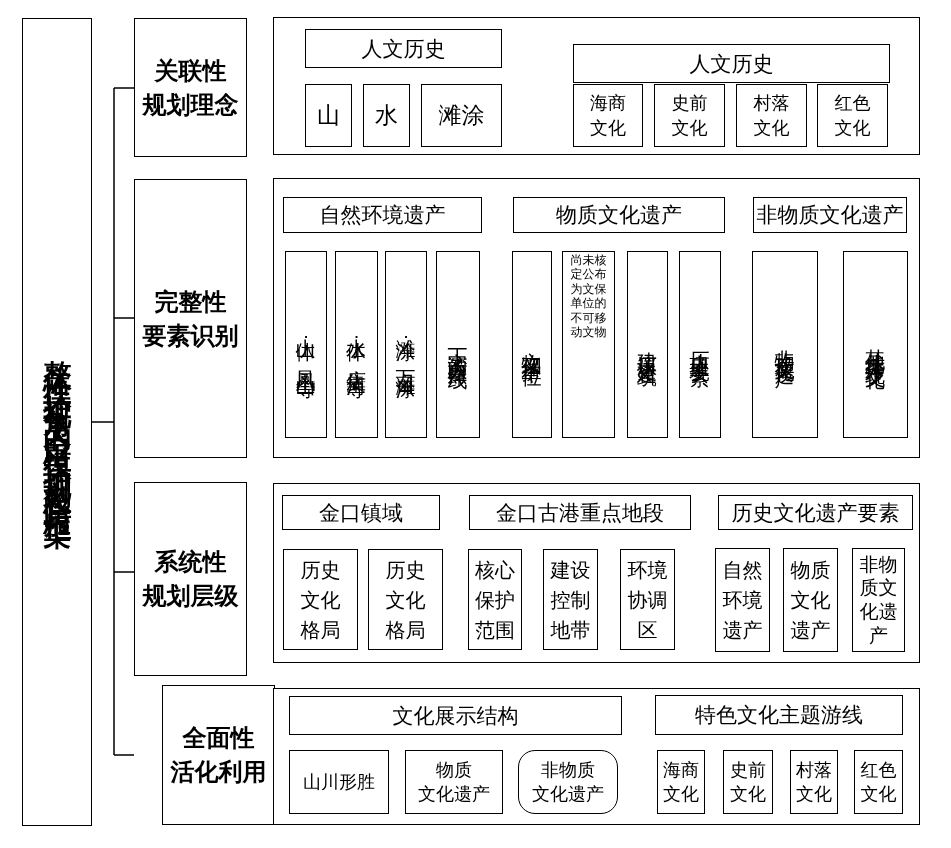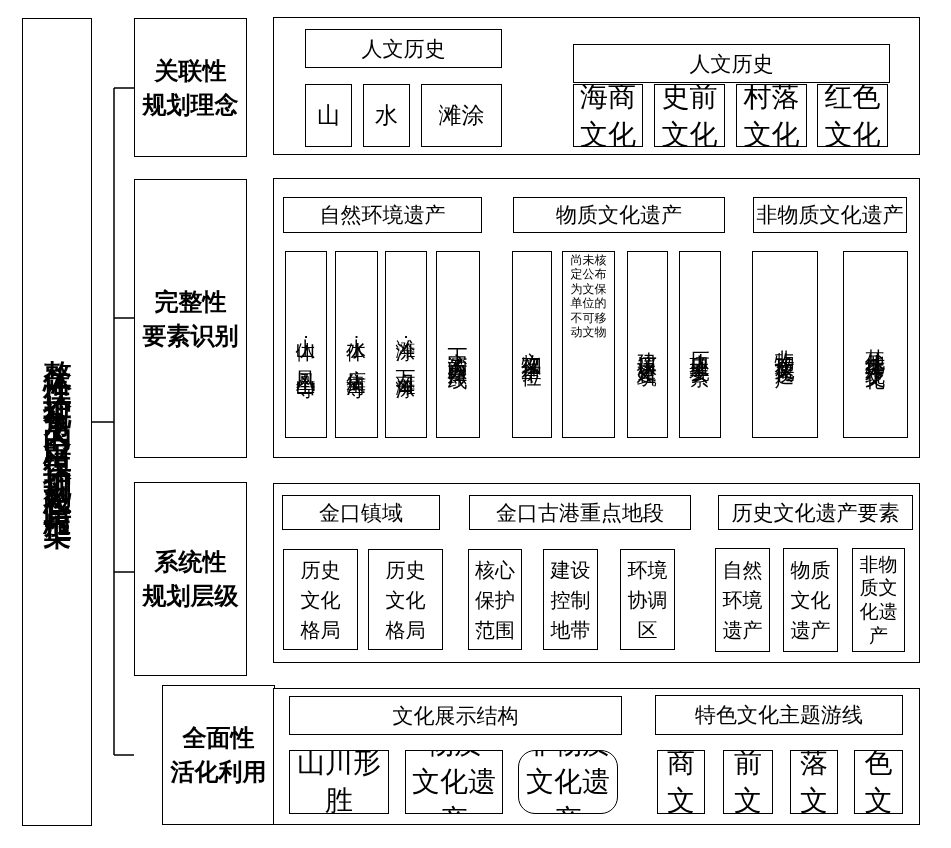--- a/index.html
+++ b/index.html
@@ -7,21 +7,21 @@
     font-family:"Liberation Sans",sans-serif;color:#000;}
   .box{position:absolute;box-sizing:border-box;border:1.5px solid #000;background:#fff;
     display:flex;align-items:center;justify-content:center;text-align:center;
     white-space:pre-line;overflow:hidden;}
   .panel{position:absolute;box-sizing:border-box;border:1.5px solid #000;background:#fff;}
   .rootbox{font-weight:bold;}
   .rootbox .vtext{writing-mode:vertical-rl;text-orientation:upright;
     font-size:28px;letter-spacing:8px;line-height:1;}
   .label{font-weight:bold;font-size:24px;line-height:1.4;}
   .hdr{font-size:21px;}
-  .cell{font-size:28px;line-height:1.35;}
+  .cell{font-size:18px;line-height:1.35;}
   .cell1{font-size:23px;}
   .cell3{font-size:20px;line-height:1.5;}
   .tight{font-size:19px;line-height:1.25;}
   .vbox .vtext{writing-mode:vertical-rl;text-orientation:upright;
     font-size:20px;letter-spacing:3px;line-height:1;}
   .wrap2{font-size:12px;line-height:1.2;white-space:normal;word-break:break-all;
     align-items:flex-start;padding:1px 4px;}
   svg.wires{position:absolute;left:0;top:0;pointer-events:none;}
 </style>
 </head>

